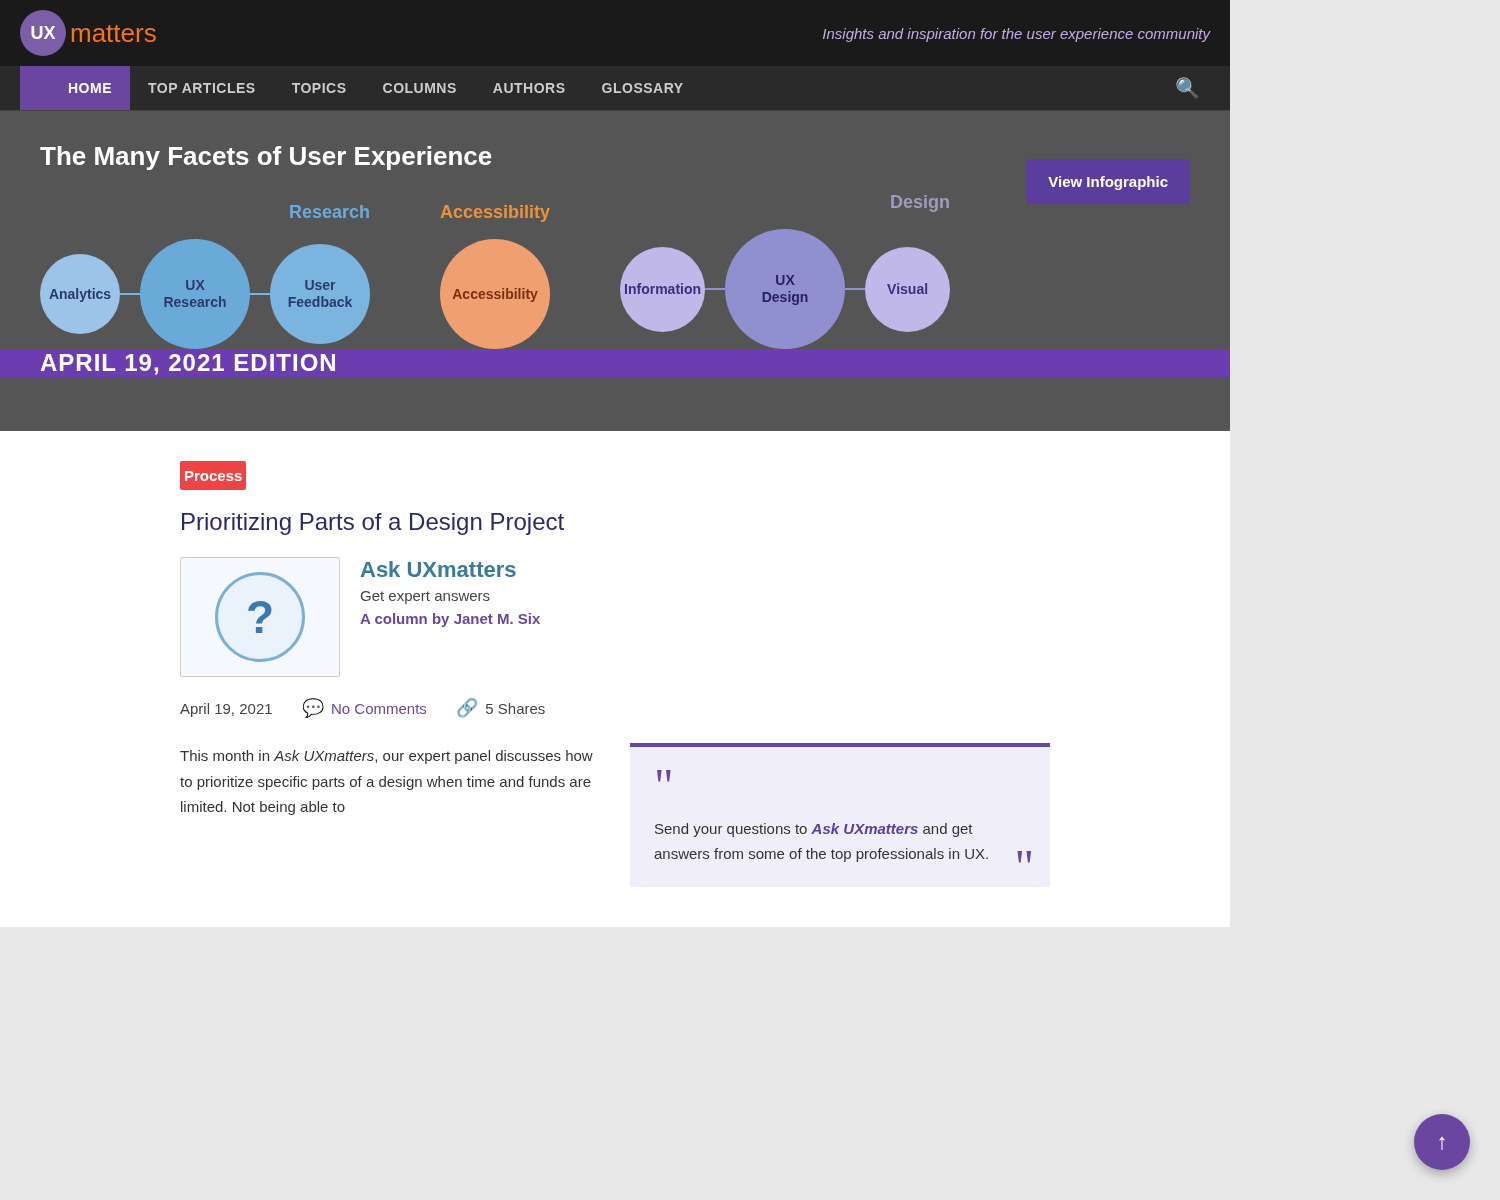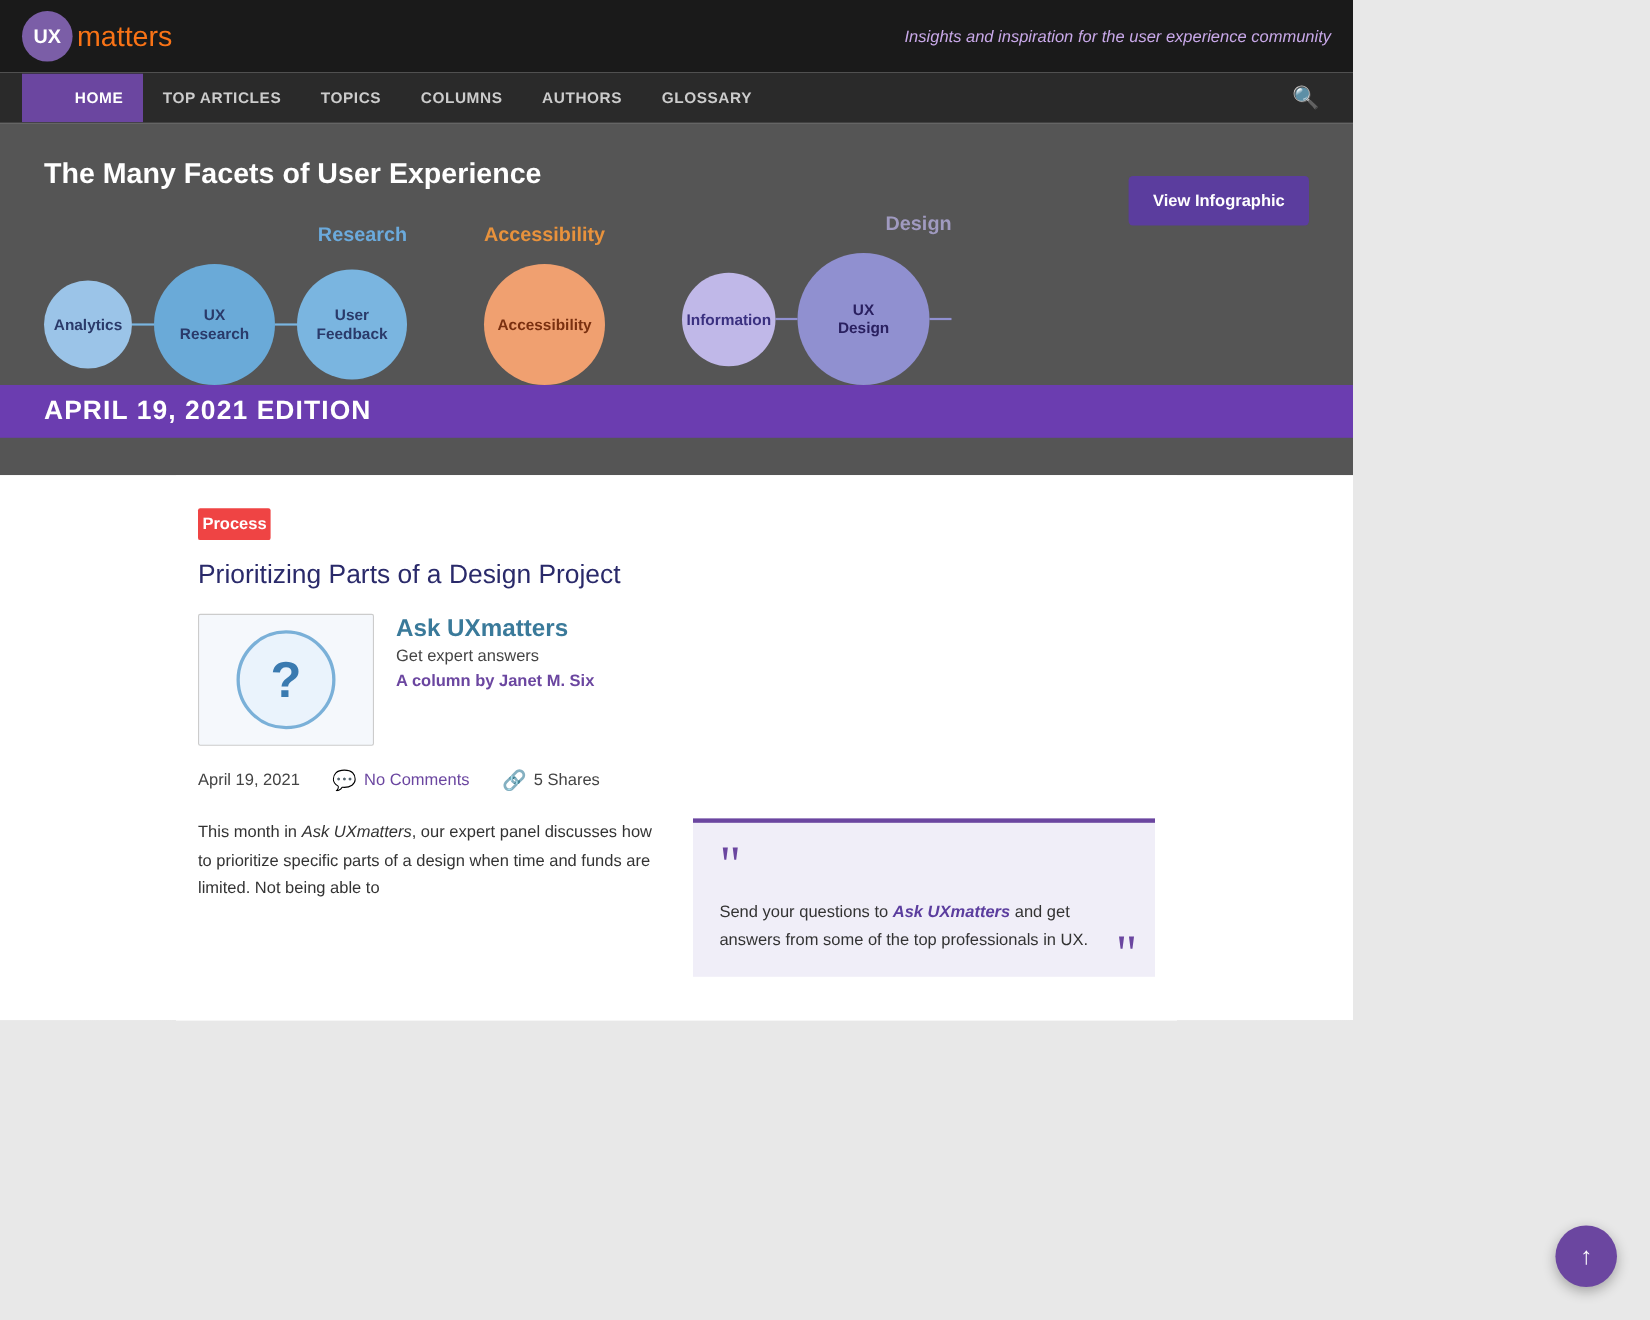--- a/index.html
+++ b/index.html
@@ -156,21 +156,21 @@
     .connector-purple {
       width: 20px;
       height: 2px;
       background: #9090d0;
     }
 
     
     .edition-bar {
       background: #6b3db0;
       color: white;
-      padding: 10px 40px;
+      padding: 0 40px;
       font-size: 24px;
       font-weight: 700;
       letter-spacing: 1px;
     }
 
     
     .main-content {
       background: white;
       margin: 0;
       padding: 30px 180px 40px 180px;
@@ -393,20 +393,21 @@
       </div>
     </div>
 
     <div class="infographic-group" style="margin-left: 40px;">
       <div class="group-label design">Design</div>
       <div class="circles-row">
         <div class="bubble info">Information</div>
         <div class="connector-purple"></div>
         <div class="bubble ux-design">UX<br>Design</div>
         <div class="connector-purple"></div>
+        <div class="bubble visual">Visual</div>
       </div>
     </div>
 
   </div>
 
   <div class="edition-bar" style="margin: 0 -40px; padding-left: 40px;">APRIL 19, 2021 EDITION</div>
 </div>
 
 <div style="position: relative; background: #e8e8e8;">
 

